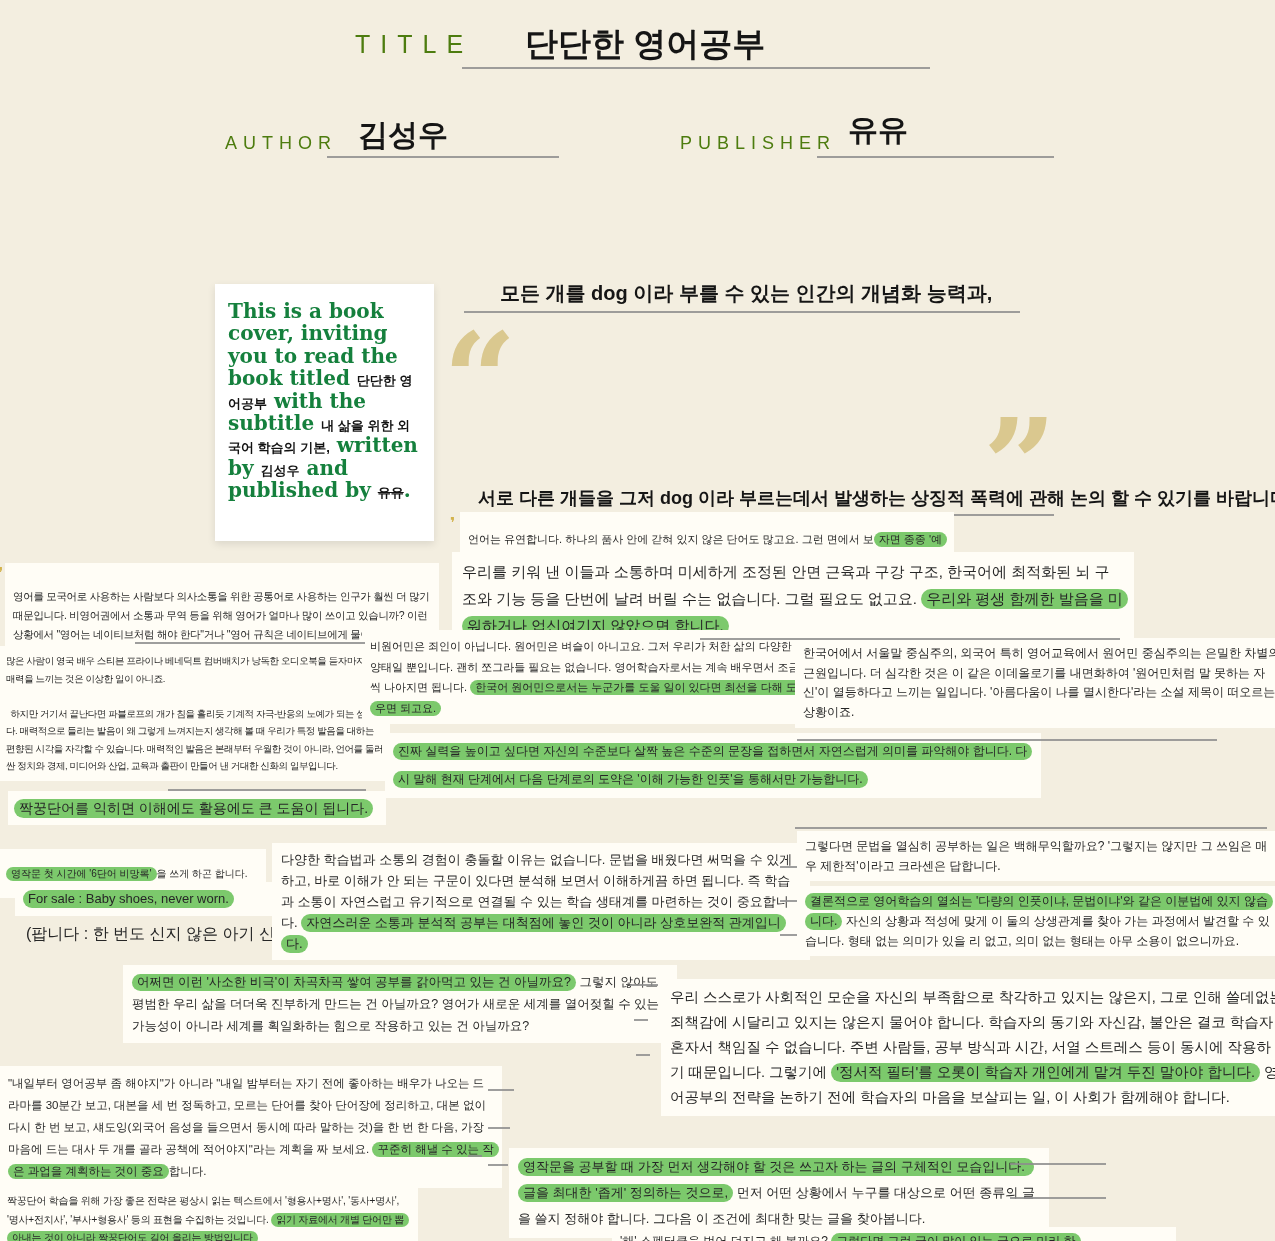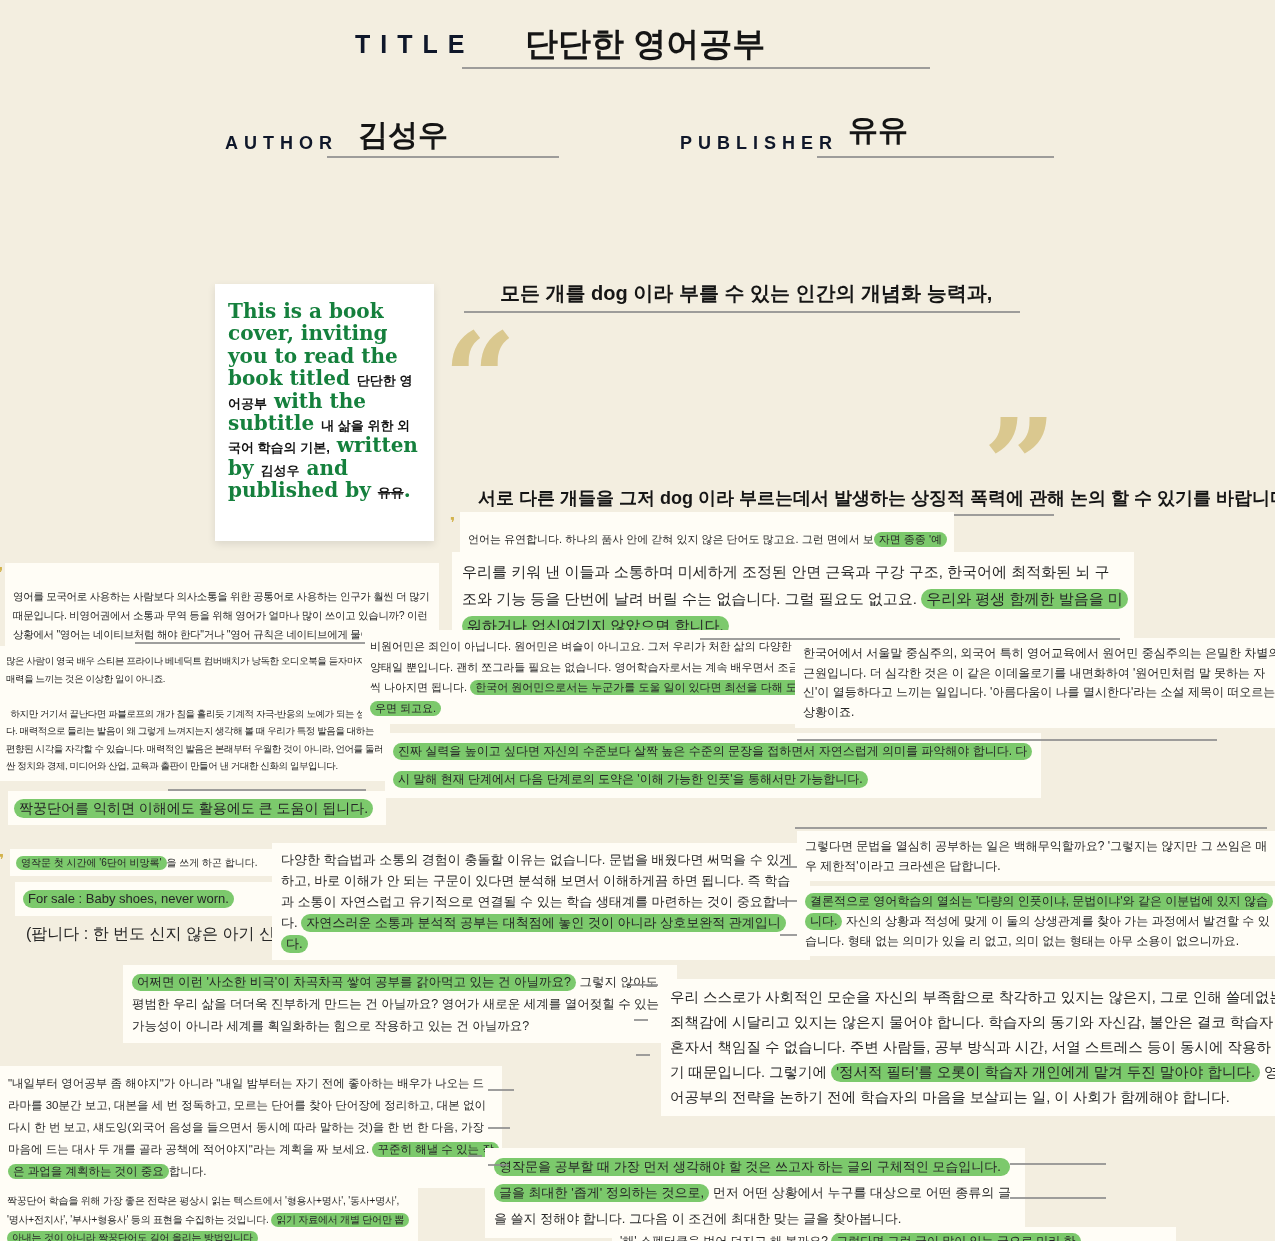--- a/index.html
+++ b/index.html
@@ -1,18 +1,18 @@
 <!DOCTYPE html>
 <html><head>
 <meta charset="utf-8">
 <style>
   html,body{margin:0;padding:0}
   #page{position:relative;width:1275px;height:1241px;background:#f3eee0;overflow:hidden;
         font-family:"Liberation Sans","DejaVu Sans",sans-serif;color:#262626}
-  .lbl{position:absolute;color:#0f172a;font-weight:700}
+  .lbl{position:absolute;color:#4d7c0f;font-weight:400}
   #title-label{left:355px;top:30px;font-size:25px;letter-spacing:10px}
   #author-label{left:225px;top:133px;font-size:18px;letter-spacing:6px}
   #publisher-label{left:680px;top:133px;font-size:18px;letter-spacing:6px}
   .hand{position:absolute;font-weight:700;color:#151515;white-space:nowrap}
   #title-value{left:525px;top:22px;font-size:33px}
   #author-value{left:358px;top:115px;font-size:30px}
   #publisher-value{left:848px;top:110px;font-size:30px}
   #note1{left:500px;top:280px;font-size:20px}
   #note2{left:478px;top:486px;font-size:18px}
   .ln{position:absolute;height:1.5px;background:#8d8d8d;opacity:.85}
@@ -31,30 +31,30 @@
   #book-cover .ko-strike{font-weight:700;font-size:13px;color:#121212;text-decoration:line-through}
   
   #b-langflex{left:460px;top:512px;width:478px;font-size:11px;line-height:20px;padding:17px 8px}
   #b-pronun{left:452px;top:552px;width:662px;font-size:15px;line-height:27px;padding:6px 10px}
   #b-lingua{left:5px;top:563px;width:418px;font-size:10.5px;line-height:19px;padding:24px 8px;letter-spacing:-.3px}
   #b-accent{left:0px;top:646px;width:378px;font-size:9.5px;line-height:17.5px;padding:6px 6px;letter-spacing:-.4px}
   #b-nonnative{left:362px;top:630px;width:430px;font-size:11px;line-height:20.5px;padding:6px 8px}
   #b-seoul{left:795px;top:638px;width:480px;font-size:12px;line-height:19.5px;padding:6px 8px}
   #b-input{left:385px;top:733px;width:640px;font-size:12px;line-height:27.5px;padding:5px 8px}
   #b-colloc-benefit{left:8px;top:791px;width:366px;font-size:14px;line-height:24px;padding:5px 6px}
-  #b-memoir{left:10px;top:849px;width:254px;font-size:10px;line-height:17px;padding:5px 6px}
+  #b-memoir{left:0;top:849px;width:254px;font-size:10px;line-height:17px;padding:16px 6px}
   #b-babyshoes{left:15px;top:882px;width:242px;font-size:13px;line-height:20px;padding:7px 8px}
   #b-babyshoes-kr{left:26px;top:925px;font-size:16px;line-height:18px}
   #b-ecosystem{left:272px;top:843px;width:520px;font-size:13px;line-height:21px;padding:6px 9px}
   #b-grammar{left:797px;top:831px;width:472px;font-size:12px;line-height:20px;padding:5px 8px}
   #b-dichotomy{left:797px;top:886px;width:472px;font-size:12px;line-height:20px;padding:5px 8px}
   #b-tragedy{left:123px;top:965px;width:536px;font-size:12.5px;line-height:22px;padding:6px 9px}
   #b-filter{left:661px;top:979px;width:614px;font-size:14.5px;line-height:25px;padding:6px 9px}
   #b-tasks{left:0px;top:1066px;width:486px;font-size:11.5px;line-height:22px;padding:6px 8px}
-  #b-writing{left:485px;top:1148px;width:522px;font-size:13px;line-height:26px;padding:6px 9px}
+  #b-writing{left:509px;top:1148px;width:522px;font-size:13px;line-height:26px;padding:6px 9px}
   #b-colloc-strategy{left:0px;top:1187px;width:404px;font-size:10px;line-height:18.5px;padding:5px 7px;letter-spacing:-.2px}
   #b-clipped{left:612px;top:1227px;width:548px;font-size:12px;line-height:20px;padding:4px 8px}
 </style>
 </head>
 <body>
 
 <div id="page">
 
   <div class="lbl" id="title-label">TITLE</div>
   <div class="hand" id="title-value">단단한 영어공부</div>

